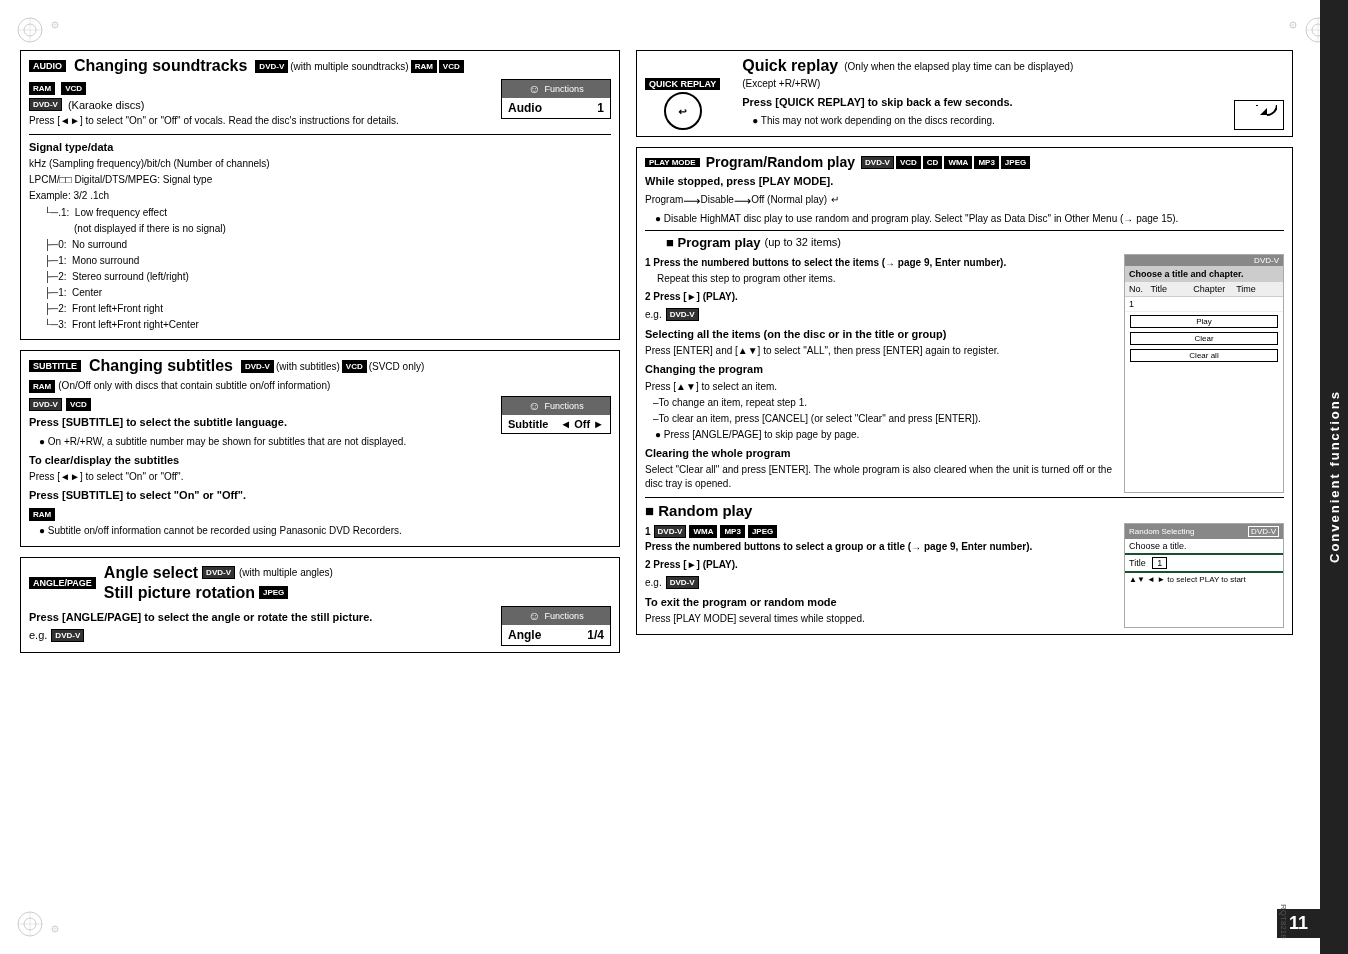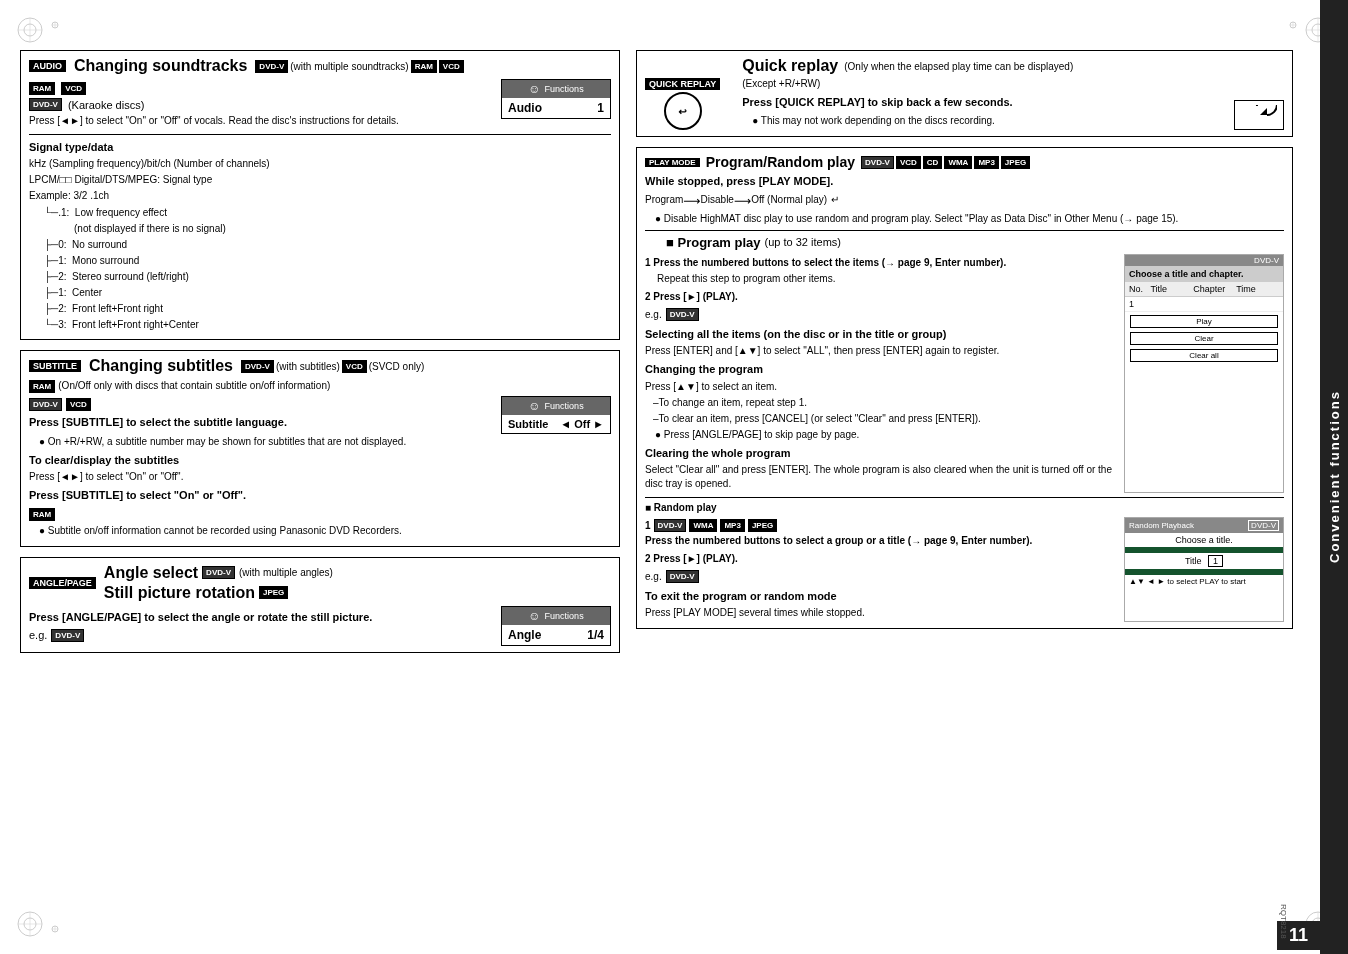--- a/index.html
+++ b/index.html
@@ -164,21 +164,21 @@
       align-items: center;
       justify-content: center;
       font-size: 13px;
       font-weight: bold;
       letter-spacing: 2px;
       transform: rotate(180deg);
     }
 
     .page-number-box {
       position: absolute;
-      bottom: 4px;
+      bottom: 16px;
       right: 28px;
       background: #222;
       color: #fff;
       font-size: 18px;
       font-weight: bold;
       padding: 4px 12px;
     }
 
     .two-col-content {
       display: flex;
@@ -226,22 +226,21 @@
       color: #fff;
       font-size: 8px;
       padding: 2px 4px;
       display: flex;
       justify-content: space-between;
       align-items: center;
     }
     .random-play-row {
       padding: 2px 4px;
       font-size: 9px;
-      border-bottom: 6px solid #14532d;
-      text-align: center;
+      border-bottom: 2px solid #14532d;
     }
     .random-play-bottom {
       display: flex;
       align-items: center;
       justify-content: space-between;
       padding: 2px 4px;
       font-size: 8px;
     }
 
     .arrow-flow {
@@ -562,21 +561,21 @@
             <button class="example-box-button">Play</button>
             <button class="example-box-button">Clear</button>
             <button class="example-box-button">Clear all</button>
           </div>
         </div>
       </div>
 
       <hr class="divider">
 
       <div style="display:flex;align-items:center;gap:4px;margin:4px 0;">
-        <span style="font-size:10px;font-weight:bold;">■ Random play</span>
+        <span style="font-size:15px;font-weight:bold;">■ Random play</span>
       </div>
 
       <div class="two-col-content">
         <div>
           <div style="display:flex;align-items:center;gap:3px;margin:2px 0;">
             <span style="font-weight:bold;font-size:10px;">1</span>
             <span class="badge dark">DVD-V</span>
             <span class="badge">WMA</span>
             <span class="badge">MP3</span>
             <span class="badge">JPEG</span>
@@ -586,21 +585,21 @@
           <div style="display:flex;align-items:center;gap:4px;margin:2px 0;">
             <span style="font-size:10px;">e.g.</span>
             <span class="badge dark">DVD-V</span>
           </div>
           <p class="subsection-title" style="margin-top:6px;">To exit the program or random mode</p>
           <p style="font-size:10px;">Press [PLAY MODE] several times while stopped.</p>
         </div>
 
         <div class="random-play-box">
           <div class="random-play-header">
-            <span>Random Playback</span>
+            <span>Random Selecting</span>
             <span style="font-size:8px;border:1px solid #fff;padding:0 2px;color:#fff;">DVD-V</span>
           </div>
           <div class="random-play-row">Choose a title.</div>
           <div class="random-play-row">
             <span>Title</span>
             <span style="display:inline-block;border:1px solid #000;padding:0 4px;font-size:9px;margin-left:4px;">1</span>
           </div>
           <div class="random-play-bottom">
             <span>▲▼ ◄ ► to select   PLAY to start</span>
           </div>

